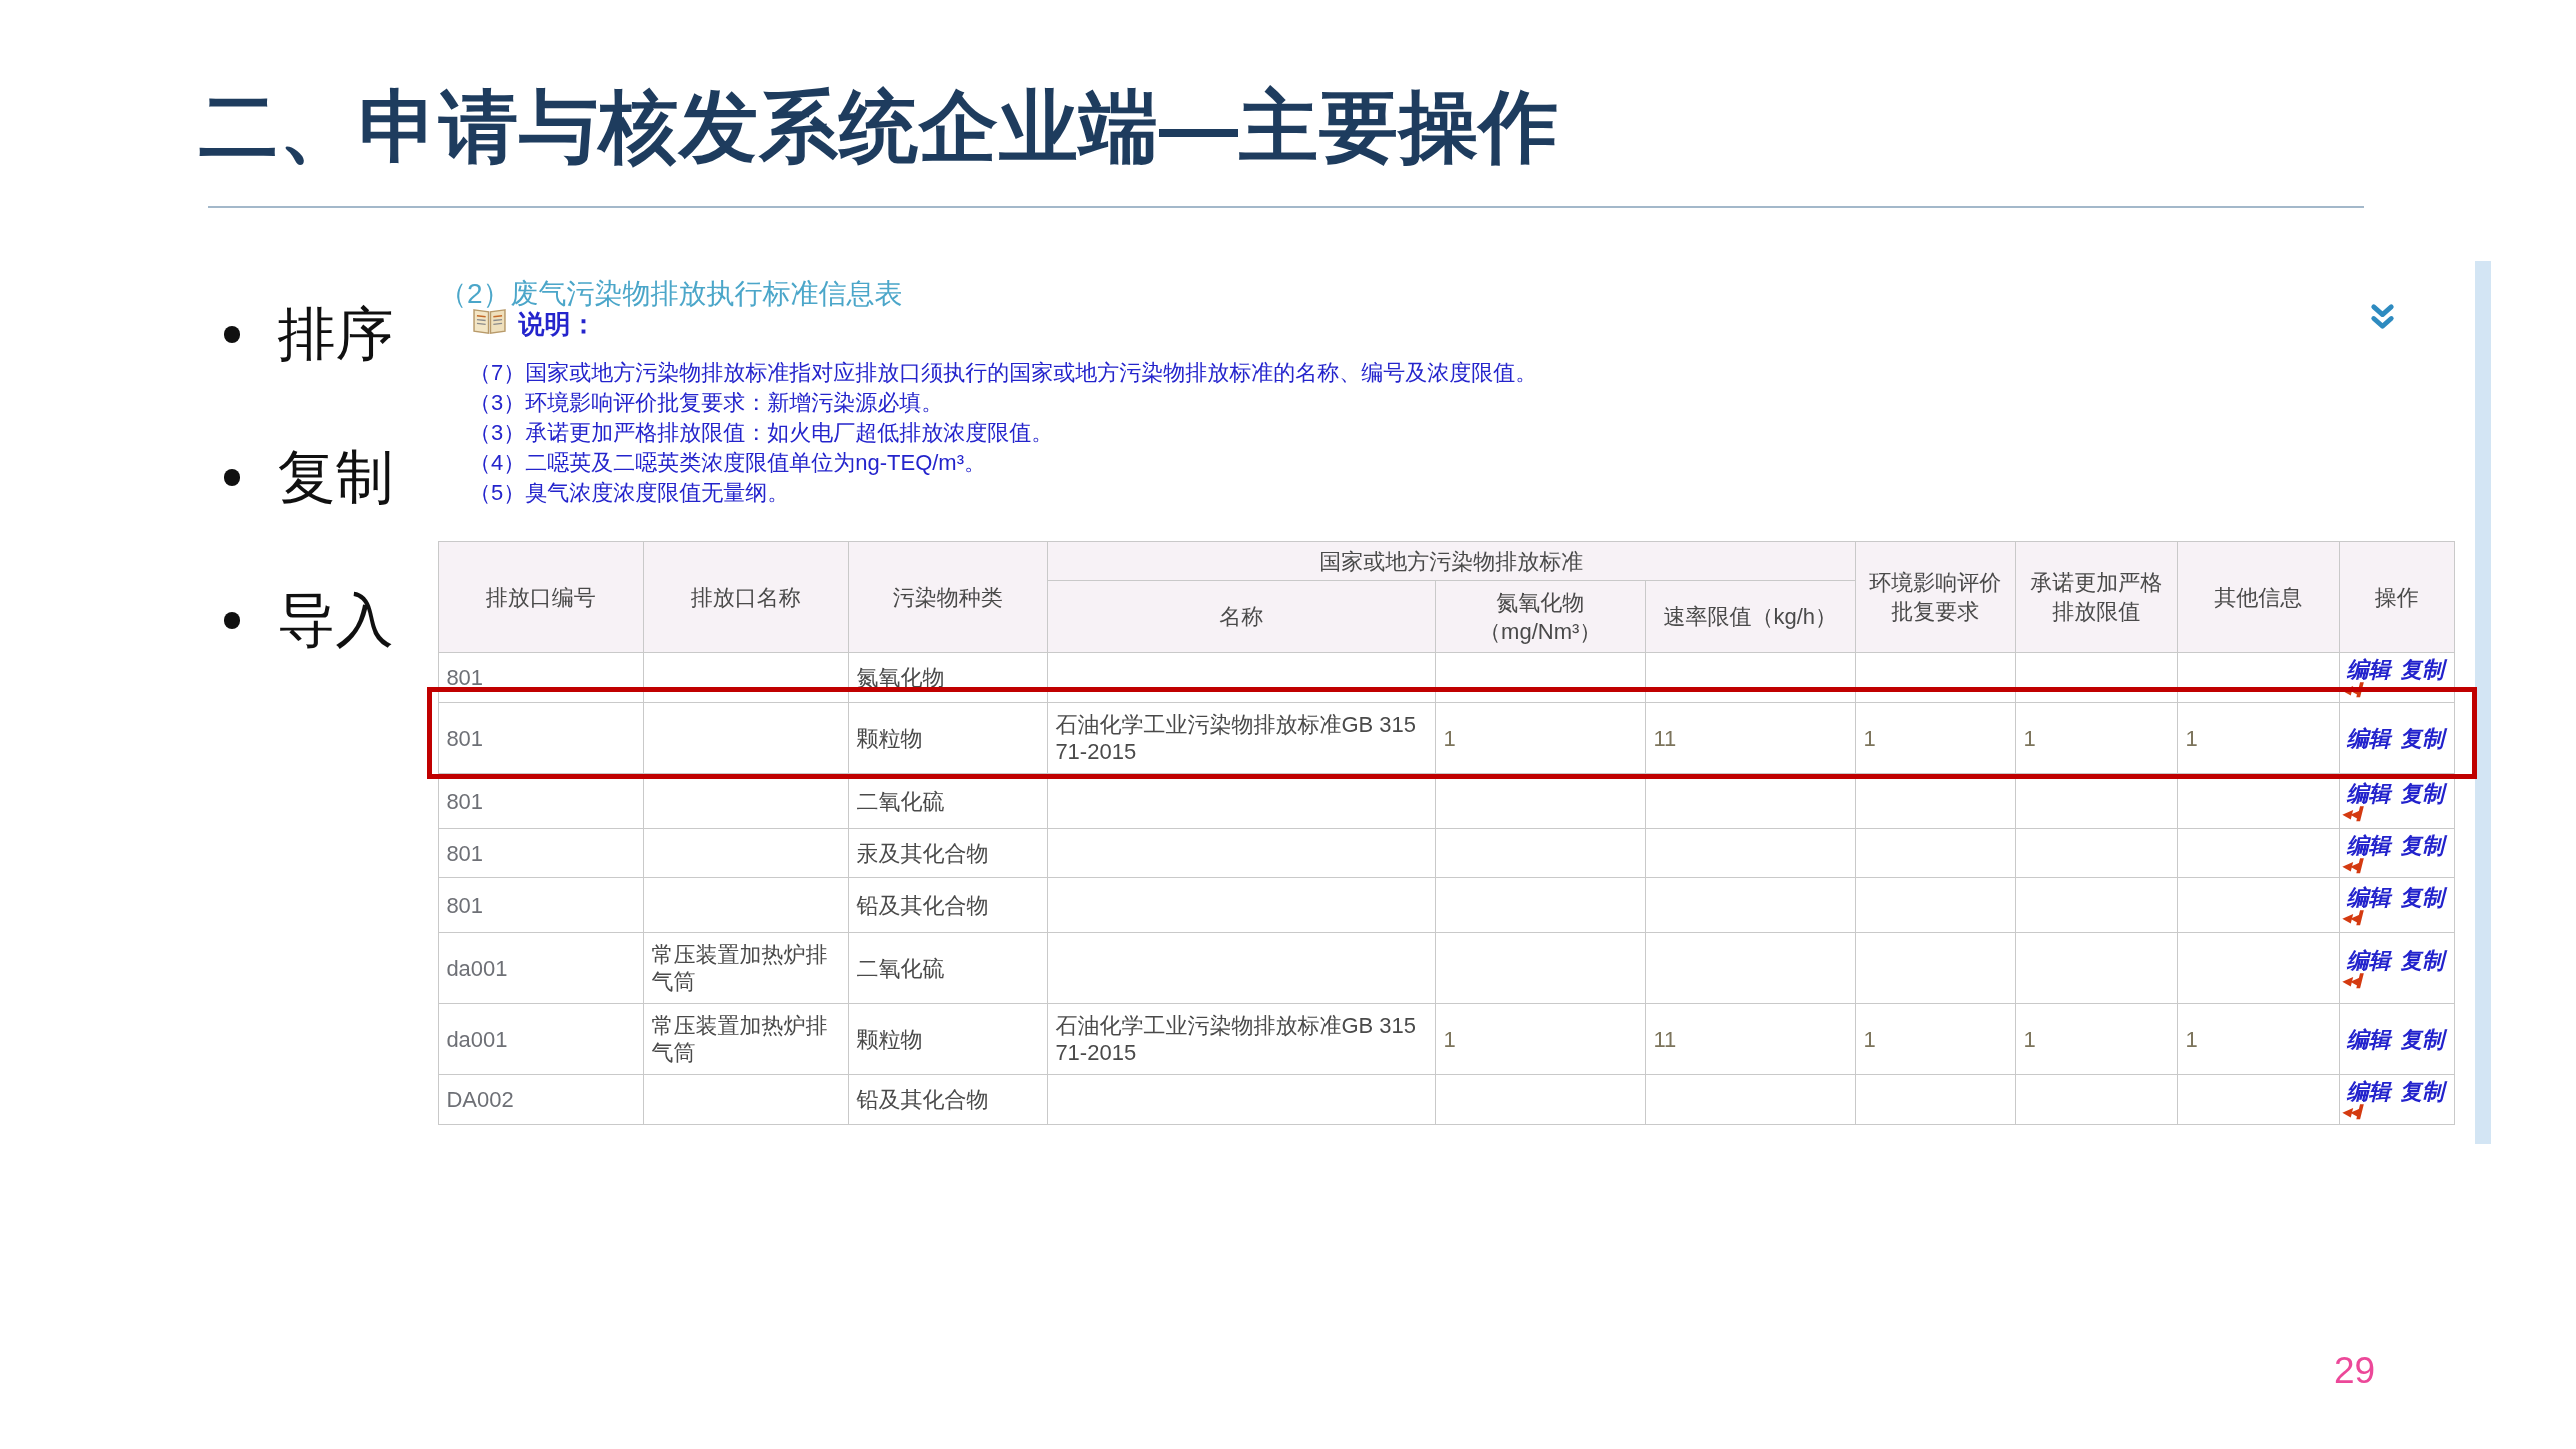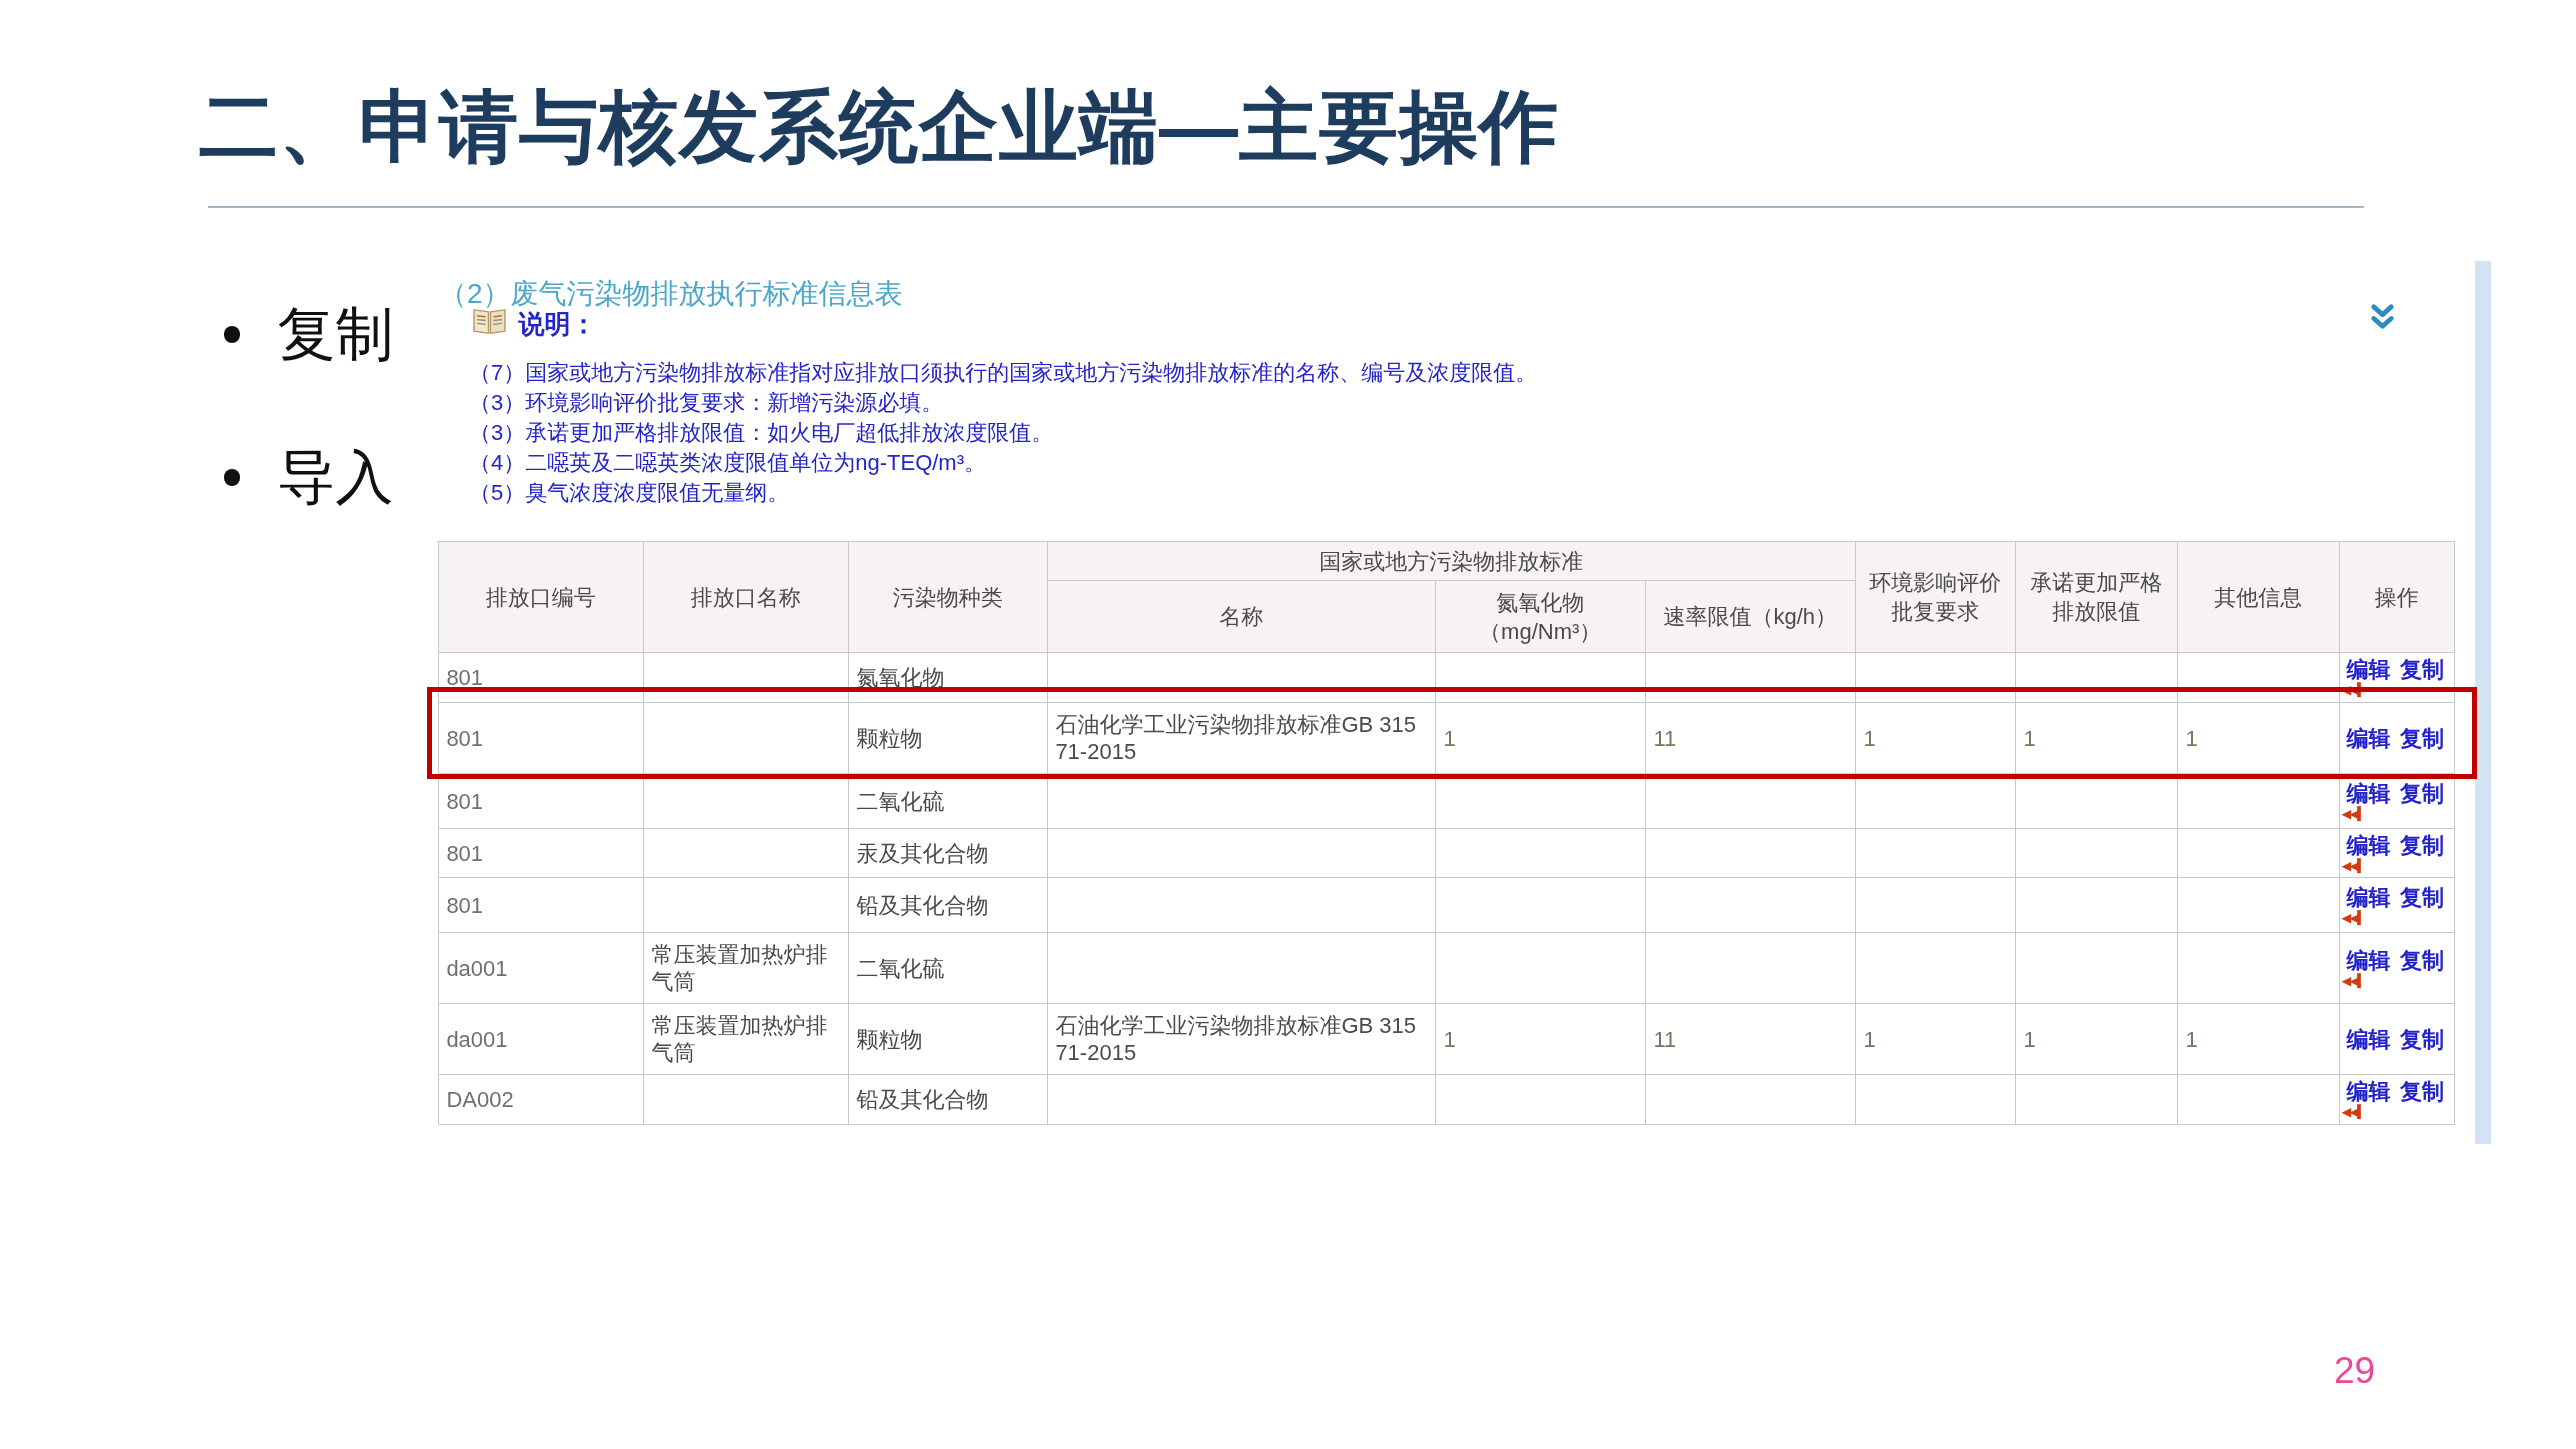--- a/index.html
+++ b/index.html
@@ -49,40 +49,44 @@
   .std-table tbody tr:nth-child(3){height:55px;}
   .std-table tbody tr:nth-child(4){height:49px;}
   .std-table tbody tr:nth-child(5){height:55px;}
   .std-table tbody tr:nth-child(6){height:71px;}
   .std-table tbody tr:nth-child(7){height:71px;}
   .std-table tbody tr:nth-child(8){height:50px;}
   .std-table thead tr:nth-child(1){height:39px;}
   .std-table thead tr:nth-child(2){height:72px;}
   td.c-id{color:#6e7076;}
   td.c-num{color:#7c745c;}
-  td.ops{text-align:center;padding:1.9px 1.9px;}
+  td.ops{text-align:center;padding:1.9px 1.9px;font-style:italic;}
   .oplinks{white-space:nowrap;}
   .oplinks a{color:#2222cc;font-weight:bold;text-decoration:none;margin:0 4.8px;cursor:pointer;}
   .sorticon{font-size:12.6px;color:#d43a10;letter-spacing:-1.9px;line-height:15.5px;cursor:pointer;}
 
   .highlight-box{
     position:absolute;left:427px;top:687px;width:2040px;height:82px;
     border:5.8px solid #c00000;pointer-events:none;
   }
   .page-number{position:absolute;left:2334px;top:1350px;font-size:37px;color:#ec4899;}
 </style>
 </head>
 <body>
 
 <div class="slide">
 
   <h1 class="title">二、申请与核发系统企业端—主要操作</h1>
   <div class="title-rule"></div>
 
   <ul class="bullets">
+    <li>
+      <span class="dot"></span>
+      <span>排序</span>
+    </li>
     <li>
       <span class="dot"></span>
       <span>复制</span>
     </li>
     <li>
       <span class="dot"></span>
       <span>导入</span>
     </li>
   </ul>
 

